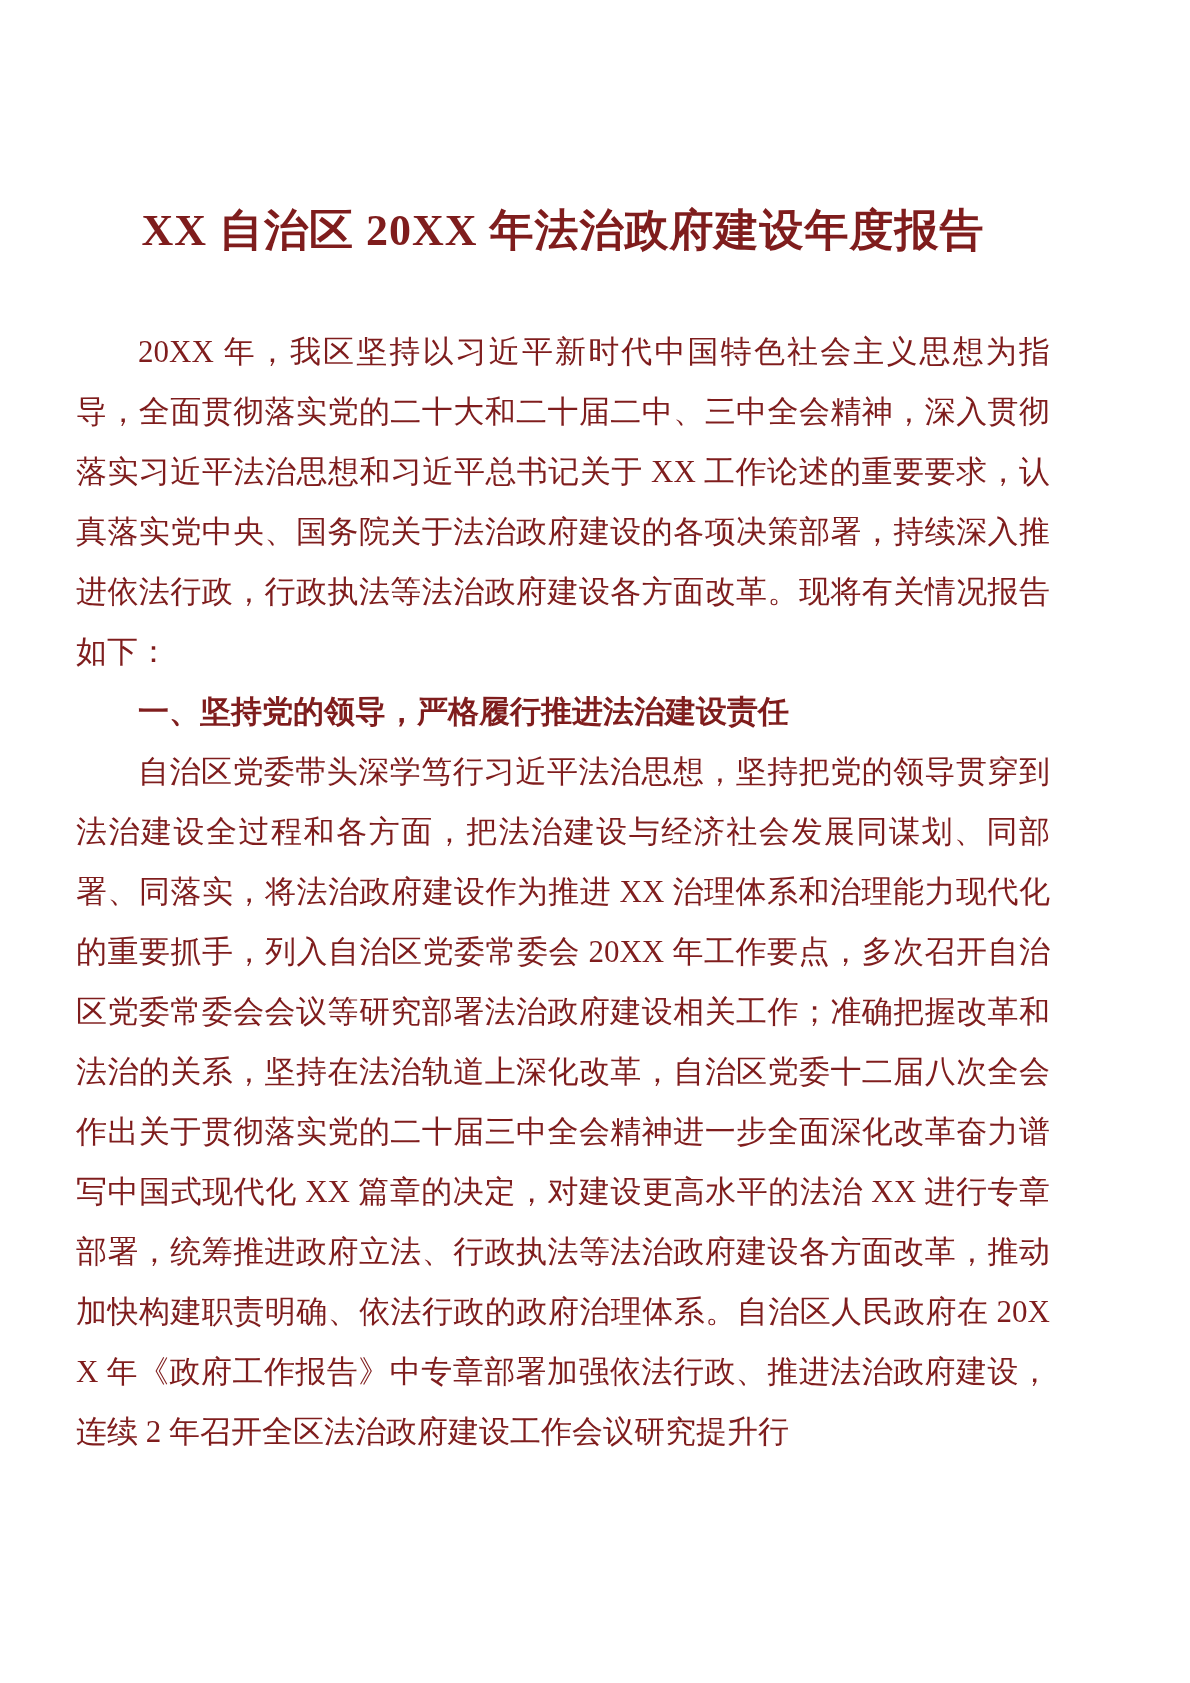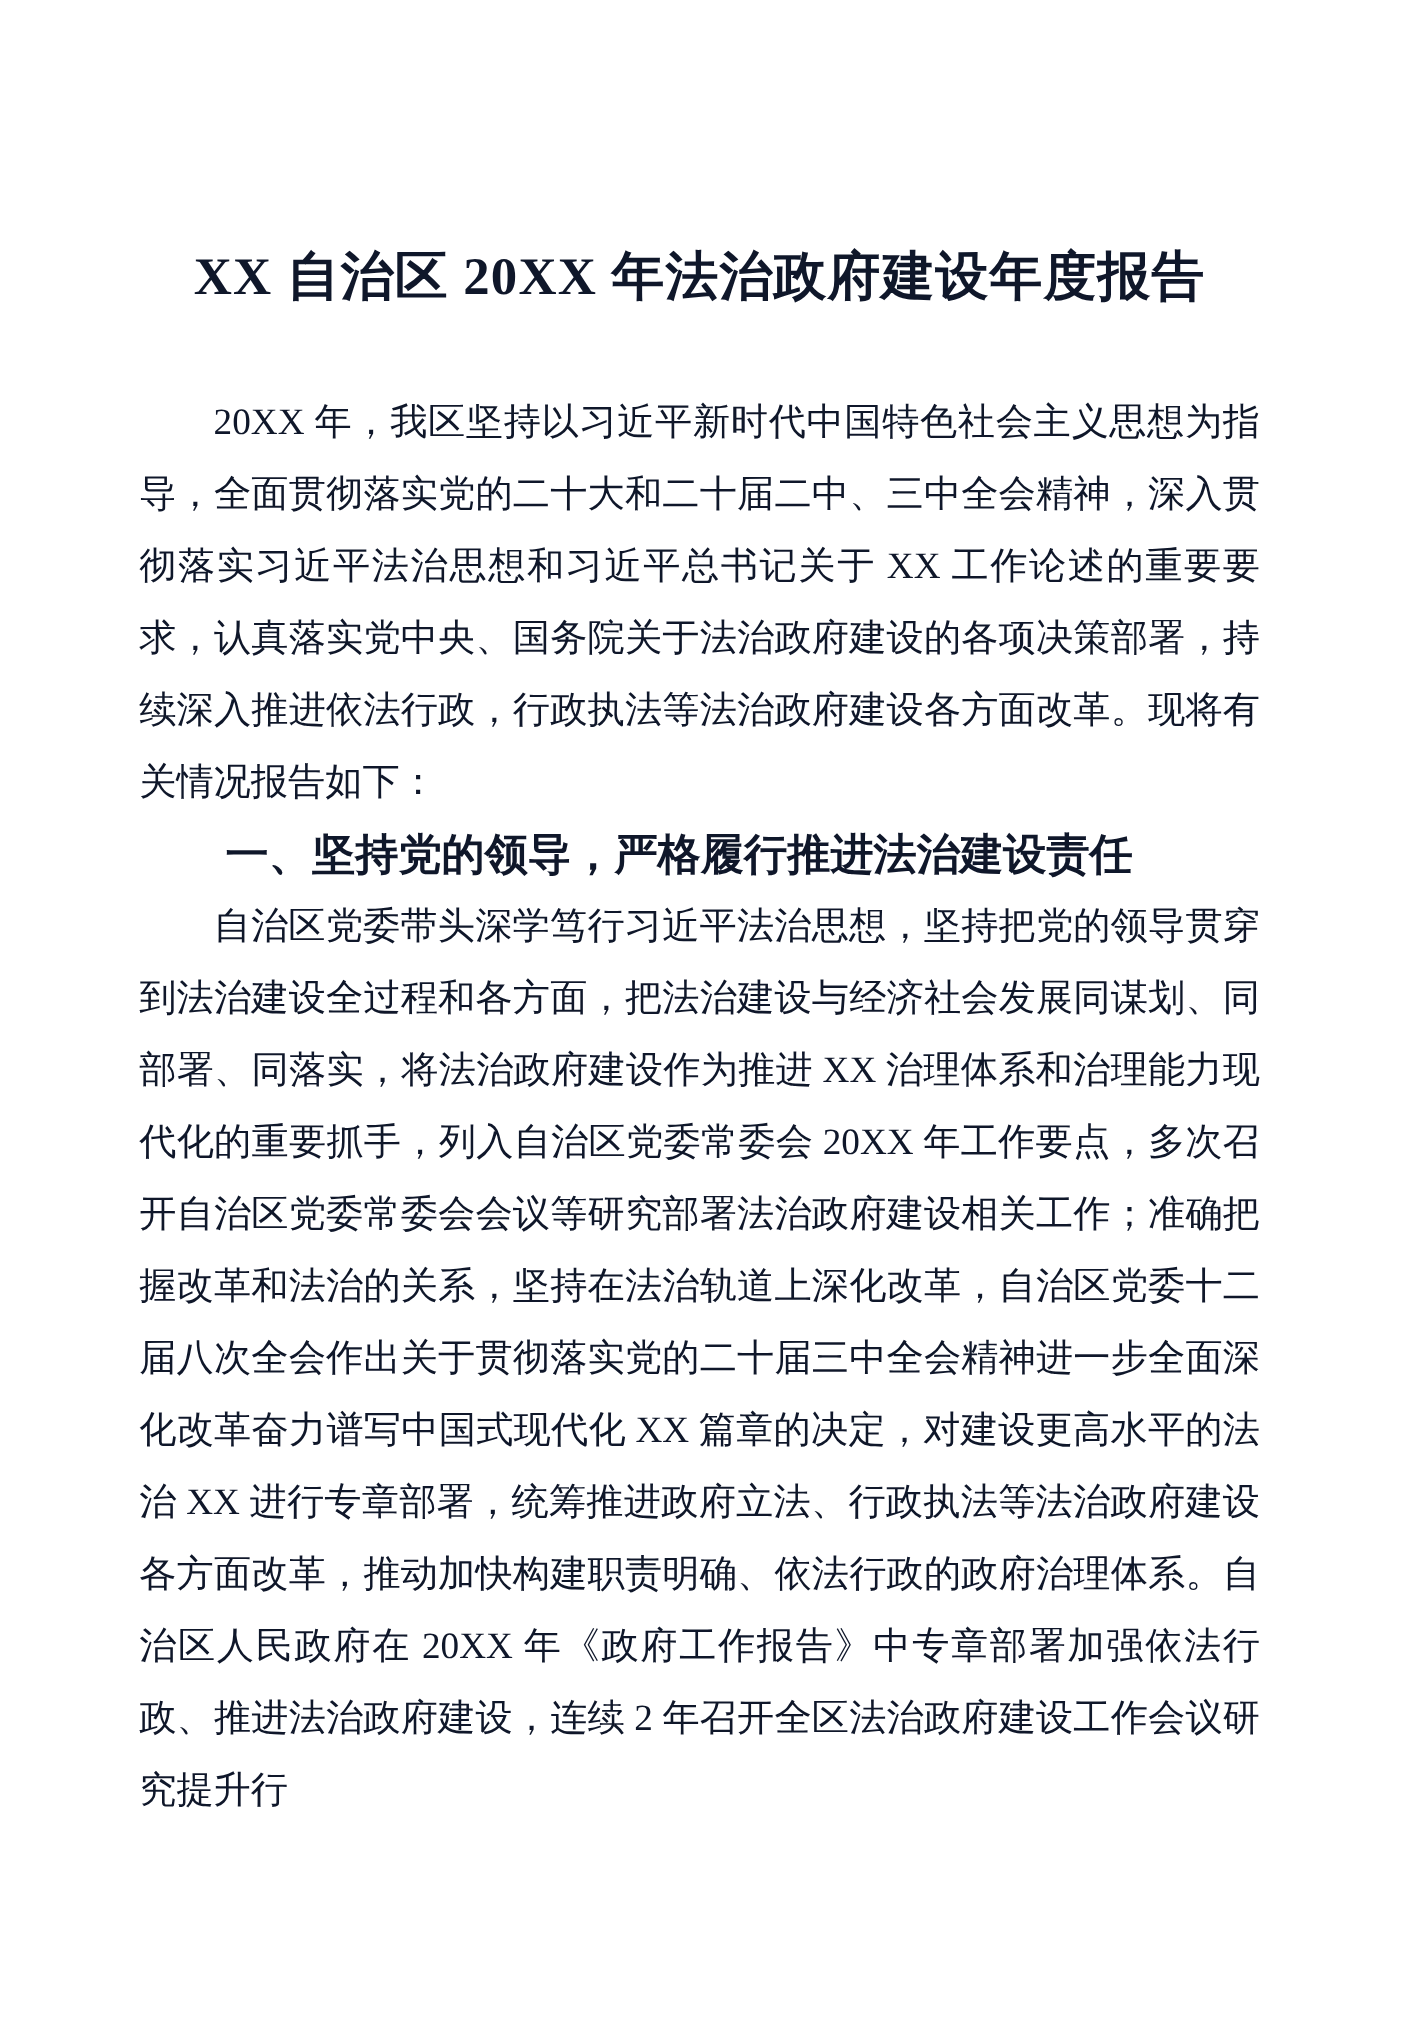--- a/index.html
+++ b/index.html
@@ -6,23 +6,23 @@
     margin: 0;
     padding: 0;
     background: #ffffff;
   }
   .page {
     position: relative;
     width: 1190px;
     height: 1624px;
     background: #ffffff;
     box-sizing: border-box;
-    padding: 200px 140px 0 116px;
+    padding: 200px 140px 0 76px;
     overflow: hidden;
-    color: #0f172a;
+    color: #7f1d1d;
   }
   .doc-title {
     font-family: "Liberation Serif", serif;
     font-size: 44px;
     font-weight: 600;
     line-height: 62px;
     text-align: center;
     letter-spacing: 1px;
     margin: 0 0 60px 0;
     white-space: nowrap;
@@ -32,21 +32,21 @@
     font-size: 31px;
     line-height: 60px;
     text-align: justify;
     text-justify: inter-ideograph;
     text-indent: 2em;
     margin: 0;
     word-break: break-all;
   }
   .section-heading {
     font-family: "Liberation Sans", sans-serif;
-    font-size: 36px;
+    font-size: 31px;
     font-weight: bold;
     line-height: 60px;
     text-indent: 2em;
     margin: 0;
     white-space: nowrap;
   }
 </style>
 </head>
 <body>
 

